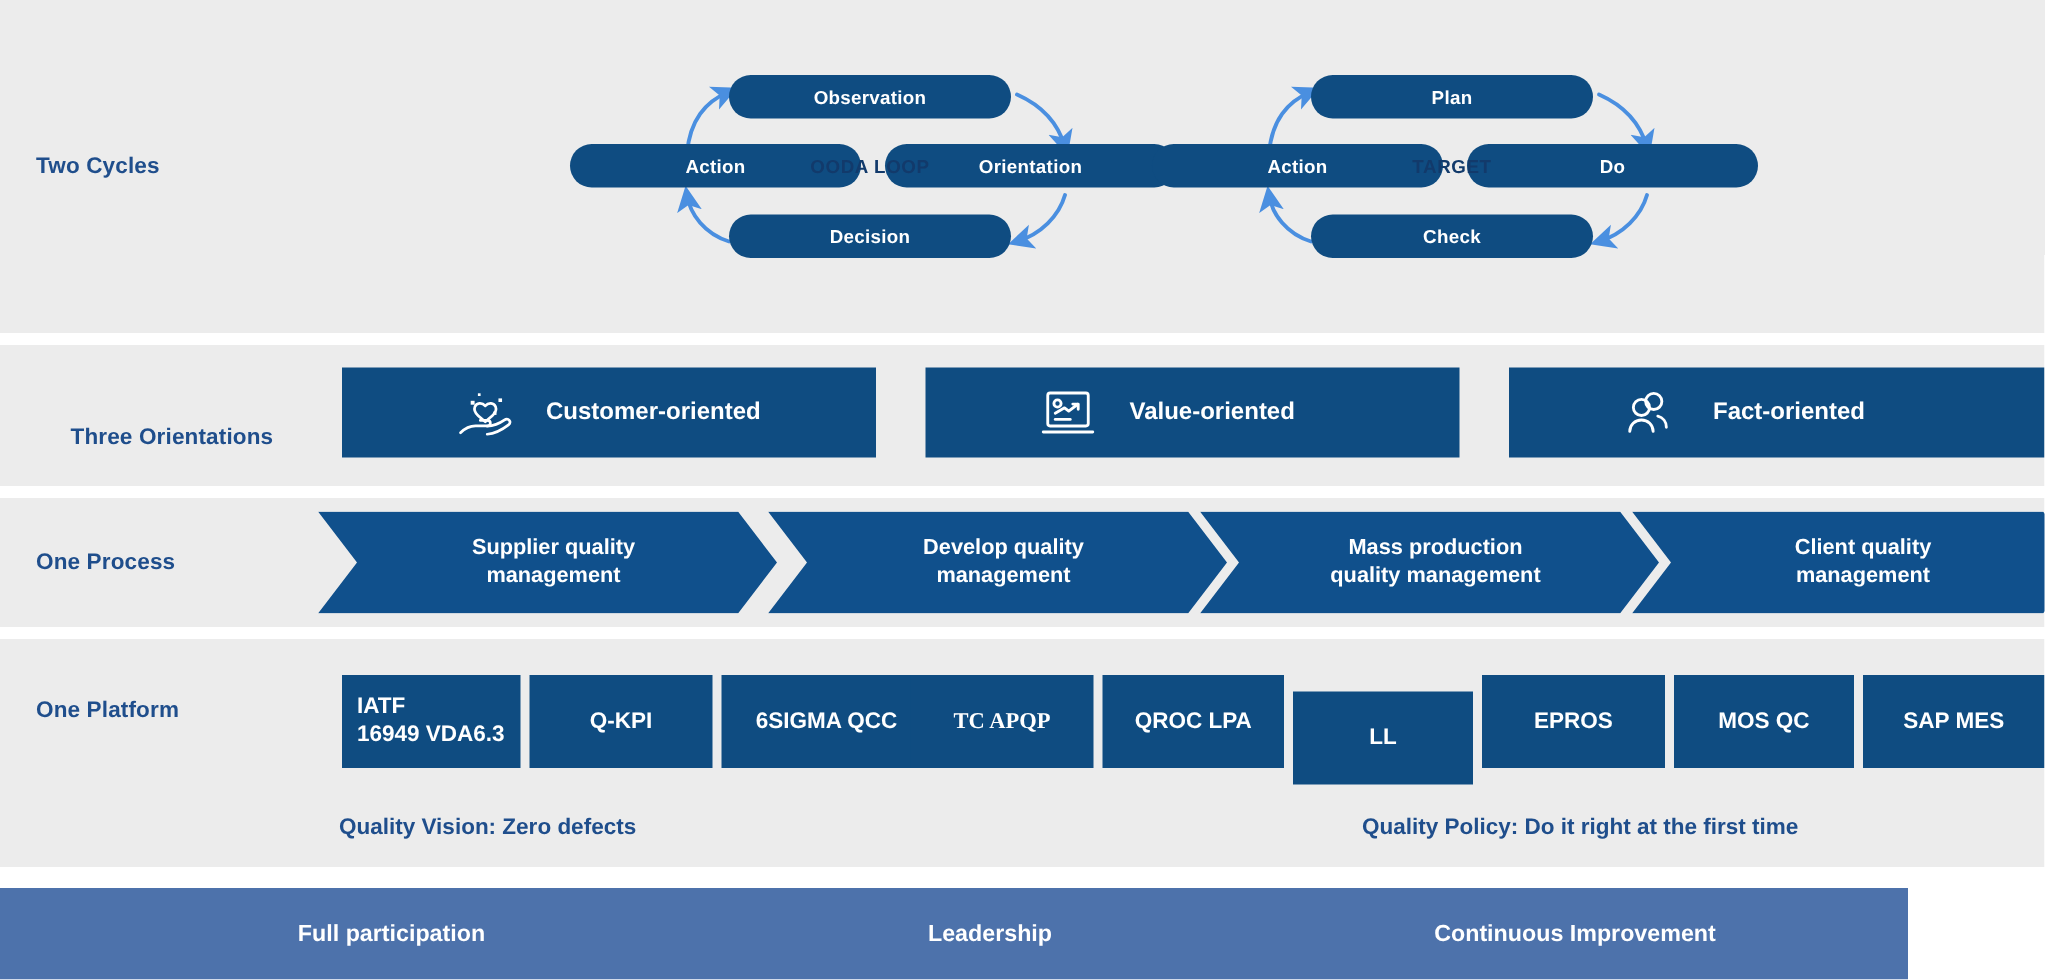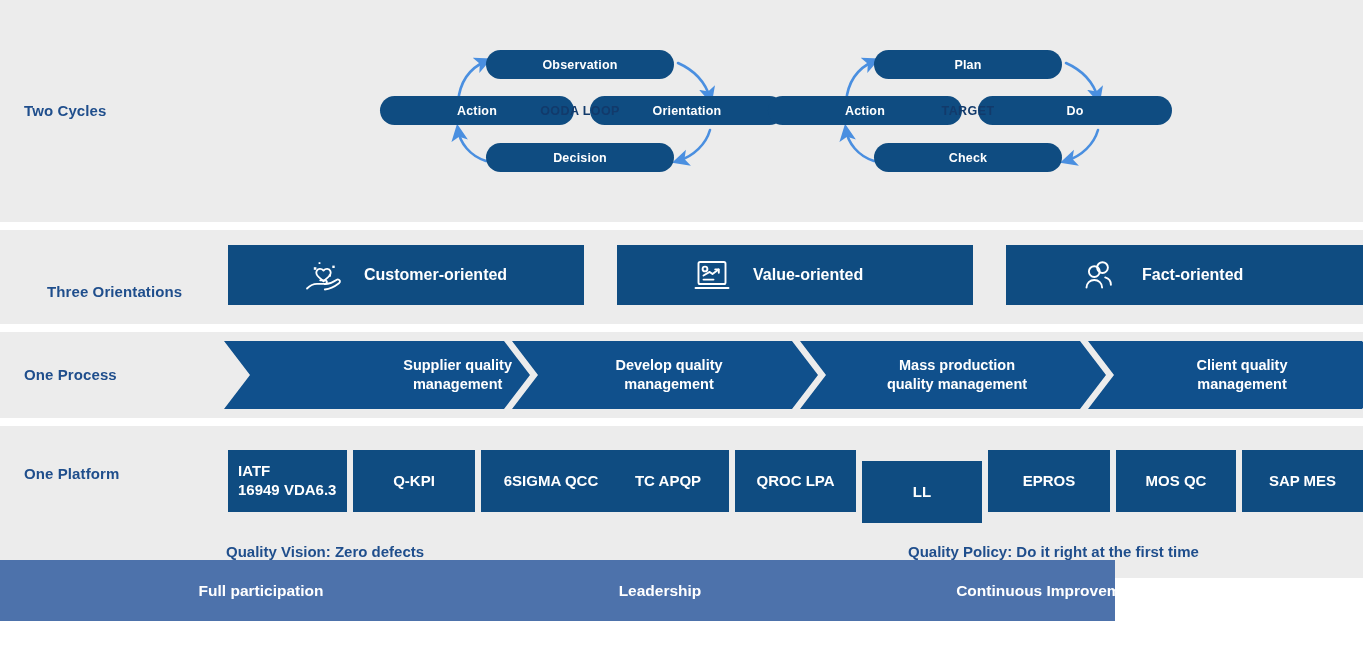--- a/index.html
+++ b/index.html
@@ -70,21 +70,21 @@
     display:flex;align-items:center;justify-content:center;text-align:center;
     box-sizing:border-box;
   }
   .plat.left-al{justify-content:flex-start;text-align:left;padding-left:10px;}
   .tagline{
     position:absolute;top:543px;color:#1f4e8c;font-size:15px;font-weight:700;white-space:nowrap;
   }
 
   
   #bottom-bar{
-    position:absolute;left:0;top:560px;width:1115px;height:61px;background:#4d72ab;
+    position:absolute;left:0;top:592px;width:1272px;height:61px;background:#4d72ab;
   }
   #bottom-bar .pill{
     position:absolute;top:0;height:61px;display:flex;align-items:center;justify-content:center;
     color:#ffffff;font-size:15.5px;font-weight:700;white-space:nowrap;
   }
 </style>
 </head>
 <body>
 
 <div class="band" id="band-cycles"></div>
@@ -172,21 +172,21 @@
       <path d="M4.5 29.6c0-4.4 3.5-7.6 7.8-7.6s7.8 3.2 7.8 7.6"></path>
       <path d="M23.2 19.4c3.4.9 5.7 3.8 5.7 7.4"></path>
     </svg>
   </span>
   <span class="lbl">Fact-oriented</span>
 </div>
 
 <div class="band" id="band-process"></div>
 <div class="row-label" id="label-one-process">One Process</div>
 
-<div class="chev" style="left:224px;width:306px;justify-content:flex-end;">
+<div class="chev" style="left:212px;width:306px;">
   <span><span>Supplier quality</span><br>
   <span>management</span></span>
 </div>
 <div class="chev" style="left:512px;width:306px;">
   <span><span>Develop quality</span><br>
   <span>management</span></span>
 </div>
 <div class="chev" style="left:800px;width:306px;">
   <span><span>Mass production</span><br>
   <span>quality management</span></span>
@@ -202,21 +202,21 @@
 <div class="plat left-al" style="left:228px;width:119px;">
   <span><span>IATF</span><br>
   <span>16949 VDA6.3</span></span>
 </div>
 <div class="plat" style="left:353px;width:122px;">
     <span>Q-KPI</span>
   </div>
 <div class="plat" style="left:481px;width:140px;">
     <span>6SIGMA QCC</span>
   </div>
-<div class="plat" style="left:607px;width:122px;">
+<div class="plat" style="left:607px;width:122px;font-family:Liberation Serif, serif;">
     <span>TC APQP</span>
   </div>
 <div class="plat" style="left:735px;width:121px;">
     <span>QROC LPA</span>
   </div>
 <div class="plat" style="left:862px;width:120px;margin-top:11px;">
     <span>LL</span>
   </div>
 <div class="plat" style="left:988px;width:122px;">
     <span>EPROS</span>

